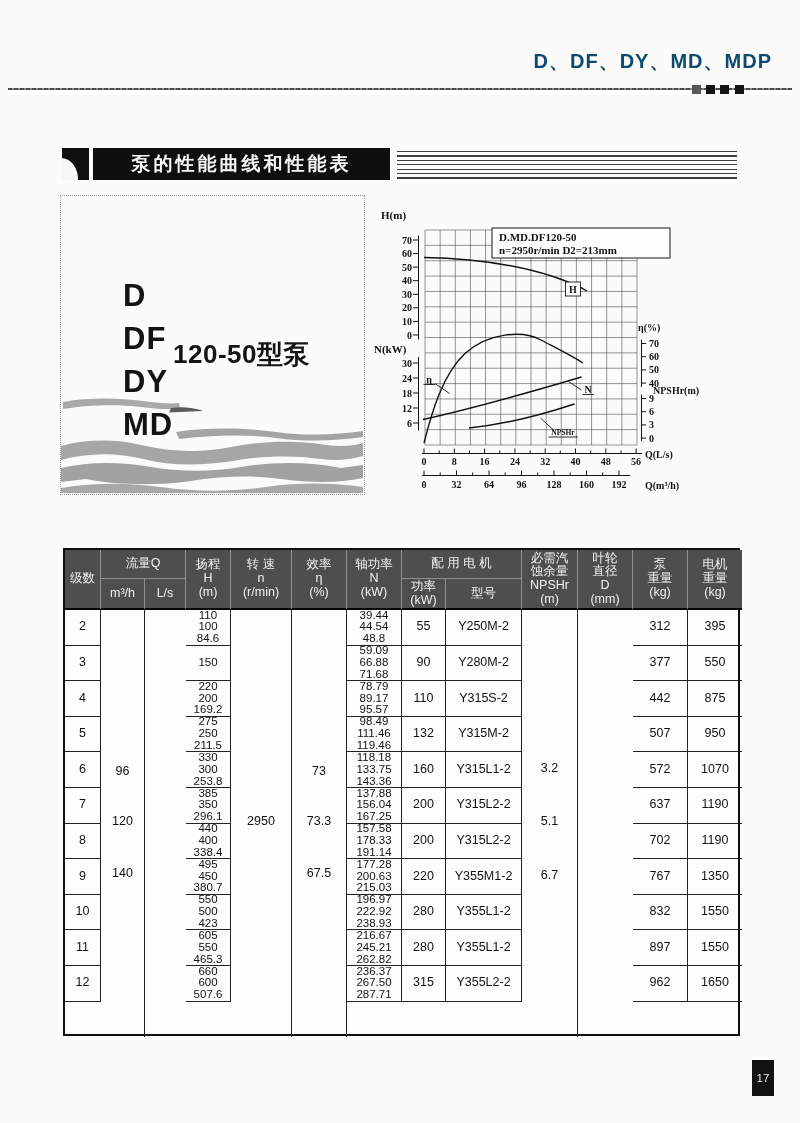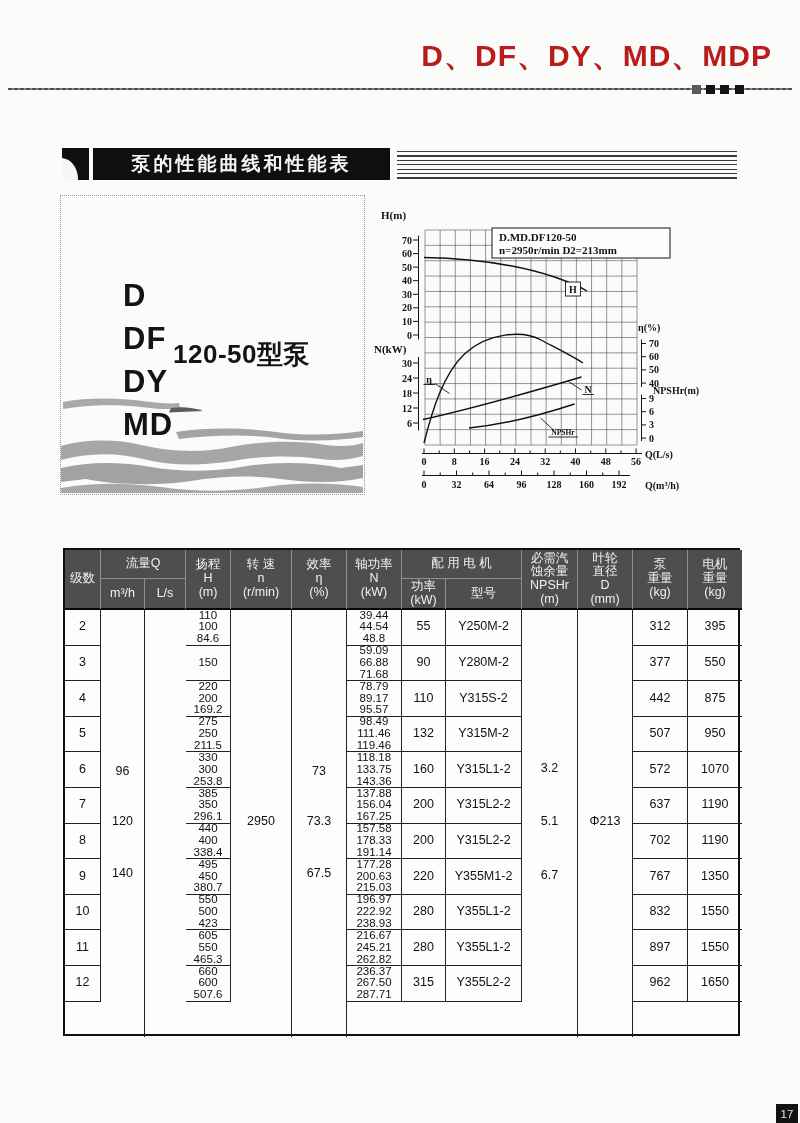--- a/index.html
+++ b/index.html
@@ -1,21 +1,21 @@
 <!DOCTYPE html>
 <html><head>
 <meta charset="utf-8">
 <style>
   html,body{margin:0;padding:0;background:#e9e9e9;}
   .page{position:relative;width:800px;height:1123px;background:#fbfbf9;overflow:hidden;
         font-family:"Liberation Sans",sans-serif;color:#161616;}
 
   
-  .hdr-title{position:absolute;top:36px;right:28px;font-size:30px;font-weight:600;
-             letter-spacing:1px;color:#b91c1c;}
+  .hdr-title{position:absolute;top:48px;right:28px;font-size:20px;font-weight:600;
+             letter-spacing:1px;color:#0c4a6e;}
   .hdr-rule{position:absolute;left:8px;top:88px;width:784px;height:2px;
             background:repeating-linear-gradient(90deg,#4c4c4c 0 4px,#8a8a8a 4px 6px);}
   .hdr-sq{position:absolute;top:-3.5px;width:9px;height:9px;background:#141414;}
 
   
   .banner-icon{position:absolute;left:62px;top:148px;width:27px;height:32px;}
   .banner{position:absolute;left:93px;top:148px;width:297px;height:32px;background:#0f0f0f;
           display:flex;align-items:center;justify-content:center;}
   .banner span{color:#f6f6f4;font-size:19px;font-weight:bold;letter-spacing:3px;}
   .banner-stripes{position:absolute;left:397px;top:151px;width:340px;height:28px;
@@ -48,22 +48,22 @@
       flex-direction:column;align-items:center;justify-content:center;text-align:center;
       font-size:12.5px;line-height:1.1;color:#111;position:relative;overflow:hidden;}
   .th{background:#4e4e4e;color:#f1f1ee;font-size:12.5px;
       border-right:1px solid #8f8f8f;border-bottom:1px solid #8f8f8f;}
   .thb{border-bottom:2.5px solid #060606;}
   .num3{font-size:11.5px;line-height:11.8px;}
   .ln{display:block;}
   .mv{position:absolute;left:0;width:100%;transform:translateY(-50%);text-align:center;}
 
   
-  .pagenum{position:absolute;left:776px;top:1060px;width:22px;height:20px;background:#121212;
-           color:#e6e6e6;font-size:11.5px;display:flex;align-items:center;justify-content:center;margin-top:44px;}
+  .pagenum{position:absolute;left:752px;top:1060px;width:22px;height:36px;background:#121212;
+           color:#e6e6e6;font-size:11.5px;display:flex;align-items:center;justify-content:center;}
 </style>
 </head>
 <body>
 
 <div class="page">
 
   <div class="hdr-title">D、DF、DY、MD、MDP</div>
   <div class="hdr-rule">
     <div class="hdr-sq" style="left:684px;background:#5a5a5a"></div>
     <div class="hdr-sq" style="left:698px"></div>
@@ -392,21 +392,18 @@
       <div class="tc " style="grid-area: 3 / 6 / span 12 / span 1; border-bottom: none;">
         <span class="mv" style="top: 37.9%;">73</span>
         <span class="mv" style="top: 49.6%;">73.3</span>
         <span class="mv" style="top: 61.8%;">67.5</span>
       </div>
       <div class="tc " style="grid-area: 3 / 10 / span 12 / span 1; border-bottom: none;">
         <span class="mv" style="top: 37.2%;">3.2</span>
         <span class="mv" style="top: 49.6%;">5.1</span>
         <span class="mv" style="top: 62.3%;">6.7</span>
       </div>
-      <div class="tc " style="grid-area: 3 / 11 / span 12 / span 1; border-bottom: none;">
-        <span class="mv" style="top: 49.6%;">Φ213</span>
-      </div>
     </div>
 
   <div class="pagenum">
     <span>17</span>
   </div>
 </div>
 
 </body></html>

